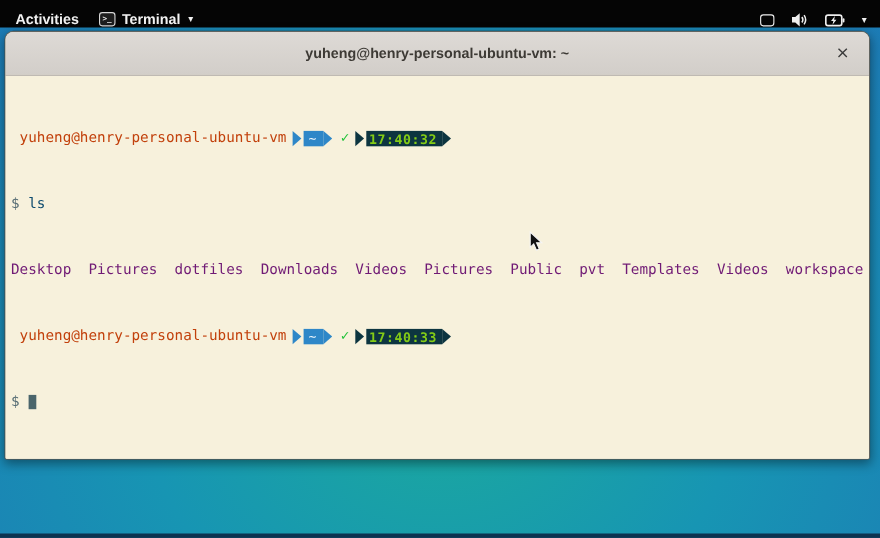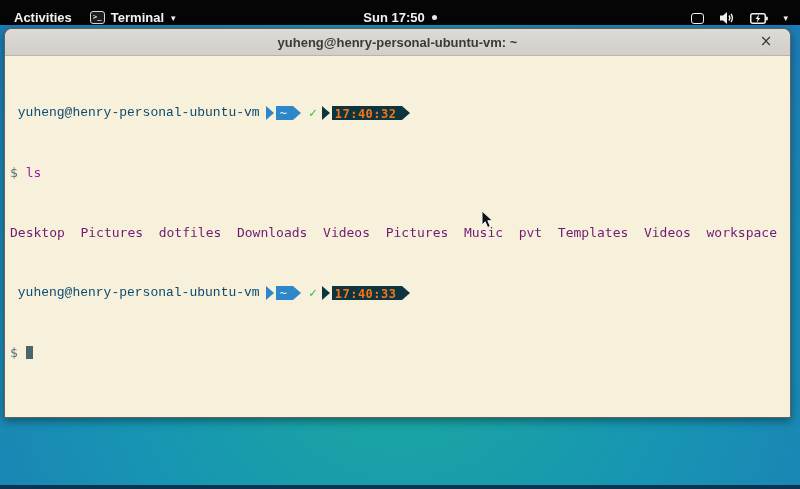--- a/index.html
+++ b/index.html
@@ -41,21 +41,21 @@
   
   .window{
     position:absolute; left:4px; top:28px; width:787px; height:390px;
     border:1px solid rgba(15,25,30,.65);
     border-radius:8px 8px 2px 2px;
     box-shadow:0 3px 10px rgba(0,0,0,.4);
     overflow:hidden;
     background:#f7f1dc;
   }
   .titlebar{
-    height:27px;
+    height:40px;
     background:linear-gradient(180deg,#dedad6 0%,#d2cec9 100%);
     border-bottom:1px solid #b8b4ae;
     display:flex; align-items:center; justify-content:center;
     position:relative;
     color:#3d3a35; font-size:13px; font-weight:700;
   }
   .close-btn{
     position:absolute; right:14px; top:50%; transform:translateY(-50%);
     width:20px; height:20px; line-height:19px; text-align:center;
     color:#3a3a3a; font-size:15px; font-weight:400; cursor:default;
@@ -66,55 +66,51 @@
     background:#f7f1dc;
     padding:4px 0 0 5px;
     font-family:"DejaVu Sans Mono",monospace;
     font-size:13px; line-height:15px;
     color:#3a3733;
     white-space:pre;
   }
   .tline{ display:flex; align-items:center; height:15px; }
 
   
-  .usr{ color:#0c4a6e; padding-left:1ch;font-family:Liberation Mono, monospace; }
+  .usr{ color:#c2410c; padding-left:1ch; }
   .tri{ width:0; height:0; border-top:7px solid transparent; border-bottom:7px solid transparent; display:inline-block;}
   .tri-blue{ border-left:8px solid #2e87c8; margin:0 2px 0 6px;}
   .pl-blue{ background:#2e87c8; color:#eaf4fb; height:14px; line-height:14px; padding:0 6px 0 4px; font-size:12px;}
   .tri-blue-end{ border-left:8px solid #2e87c8; }
   .check{ color:#25c33b; font-weight:700; margin:0 5px 0 8px; font-size:13px; }
   .tri-dark{ border-left:8px solid #0d3540; margin-right:2px;}
-  .pl-dark{ background:#0d3540; color:#f97316; height:14px; line-height:14px; padding:1px 5px 0 3px; font-size:12px; font-weight:600; letter-spacing:.5px;}
+  .pl-dark{ background:#0d3540; color:#84cc16; height:14px; line-height:14px; padding:1px 5px 0 3px; font-size:12px; font-weight:600; letter-spacing:.5px;}
   .tri-dark-end{ border-left:8px solid #0d3540; }
 
   .dollar{ color:#586e75; margin-right:1ch; }
-  .cmd{ color:#a21caf; }
+  .cmd{ color:#0c4a6e; }
   .dirs{ color:#701a75; }
   .dirs span{ margin-right:2ch; }
   .dirs span:last-child{ margin-right:0; }
   .cursor-block{ display:inline-block; width:7px; height:13px; background:#4a656b; vertical-align:middle; }
 
   
   .pointer{ position:absolute; left:481px; top:210px; width:13px; height:19px; z-index:50; }
 </style>
 </head>
 <body>
 
 <div class="topbar">
   <div class="tb-left">
     <span class="tb-activities">Activities</span>
     <span class="tb-app">
       <span class="term-glyph">&gt;_</span>
       <span>Terminal</span>
       <span class="tb-caret">▾</span>
     </span>
-  </div>
-  <div class="tb-center">
-    <span class="tb-clock">Sun 17:50</span>
-    <span class="notif-dot"></span>
   </div>
   <div class="tb-right">
     <span class="screen-glyph"></span>
     <svg width="16" height="14" viewBox="0 0 16 14">
       <polygon points="1,4.5 4,4.5 8,1 8,13 4,9.5 1,9.5" fill="#efefef"></polygon>
       <path d="M10 4.5 Q11.8 7 10 9.5" stroke="#efefef" stroke-width="1.4" fill="none"></path>
       <path d="M12 2.8 Q14.8 7 12 11.2" stroke="#efefef" stroke-width="1.4" fill="none"></path>
     </svg>
     <svg width="18" height="13" viewBox="0 0 18 13">
       <rect x="0.75" y="1.75" width="14.5" height="9.5" rx="2" fill="none" stroke="#efefef" stroke-width="1.5"></rect>
@@ -148,21 +144,21 @@
       <span class="cmd">ls</span>
     </div>
 
     <div class="tline dirs">
       <span>Desktop</span>
       <span>Pictures</span>
       <span>dotfiles</span>
       <span>Downloads</span>
       <span>Videos</span>
       <span>Pictures</span>
-      <span>Music</span>
+      <span>Public</span>
       <span>pvt</span>
       <span>Templates</span>
       <span>Videos</span>
       <span>workspace</span>
     </div>
 
     <div class="tline">
       <span class="usr">yuheng@henry-personal-ubuntu-vm</span>
       <span class="tri tri-blue"></span>
       <span class="pl-blue">~</span>

